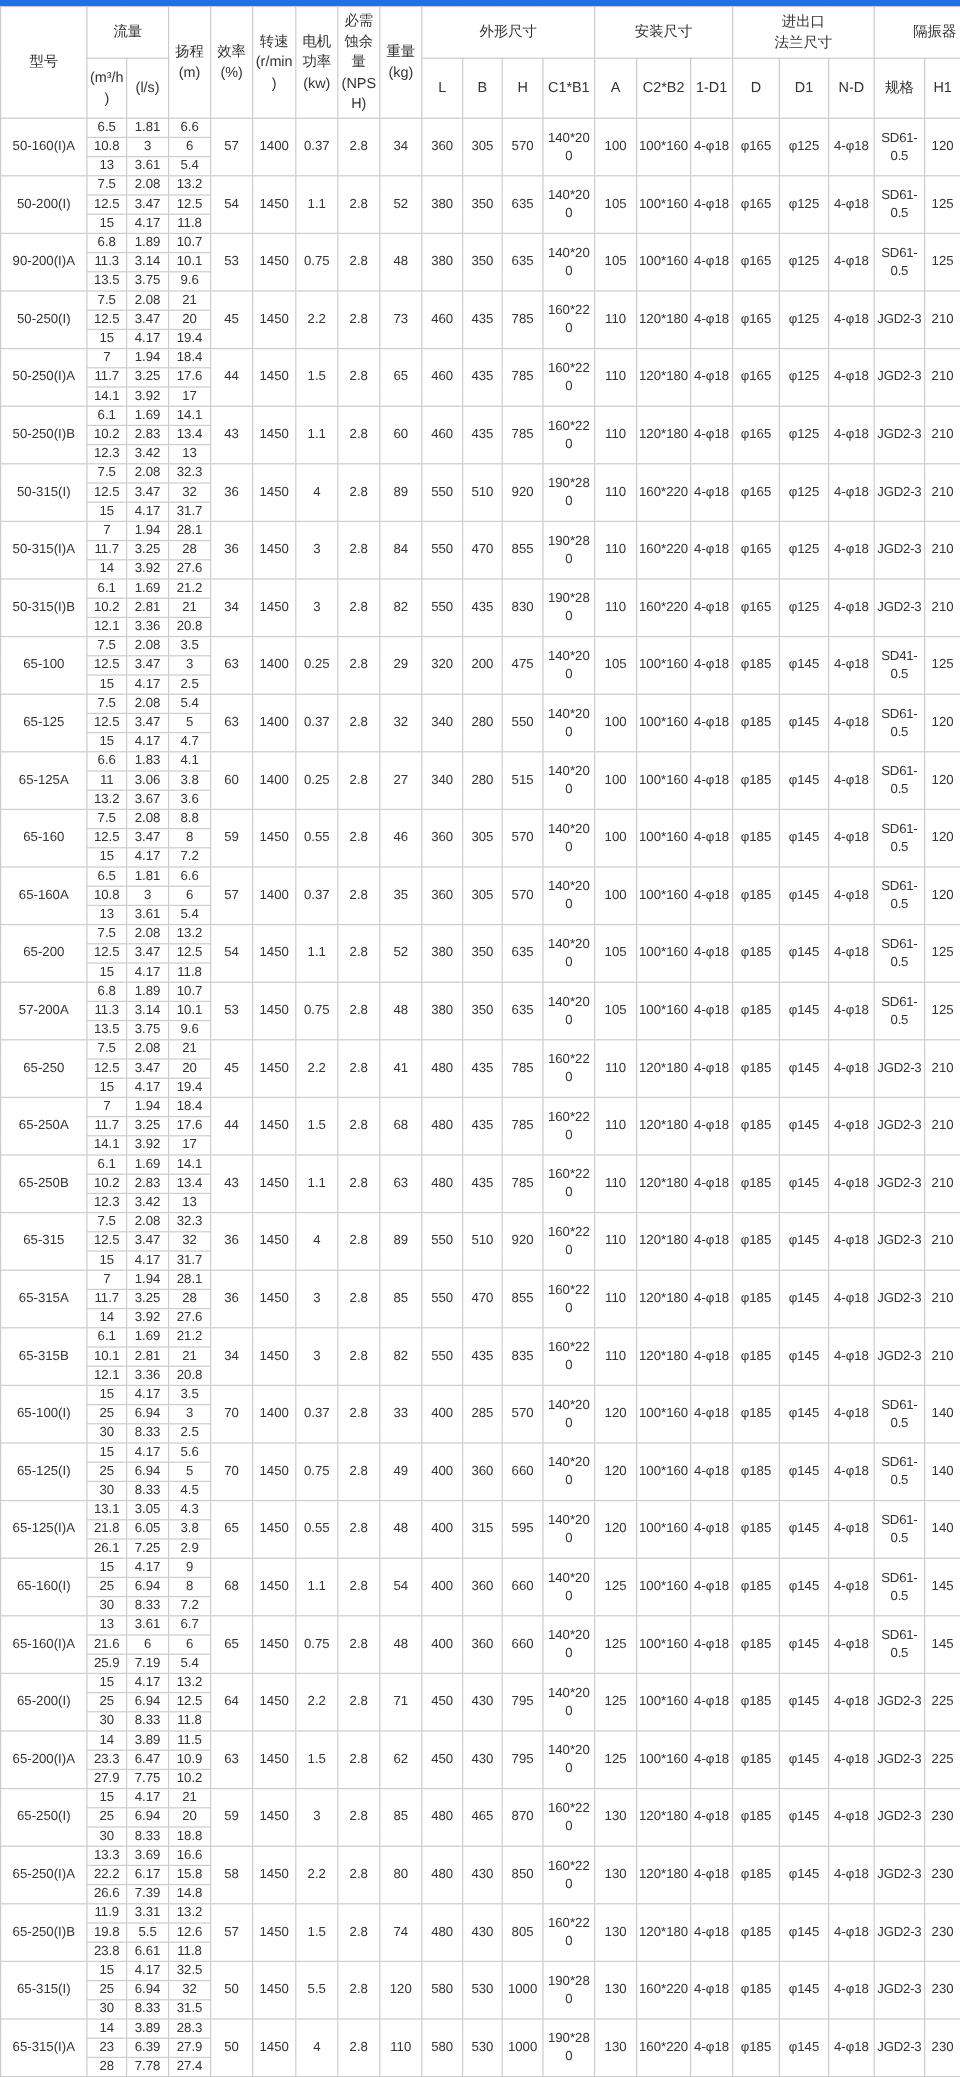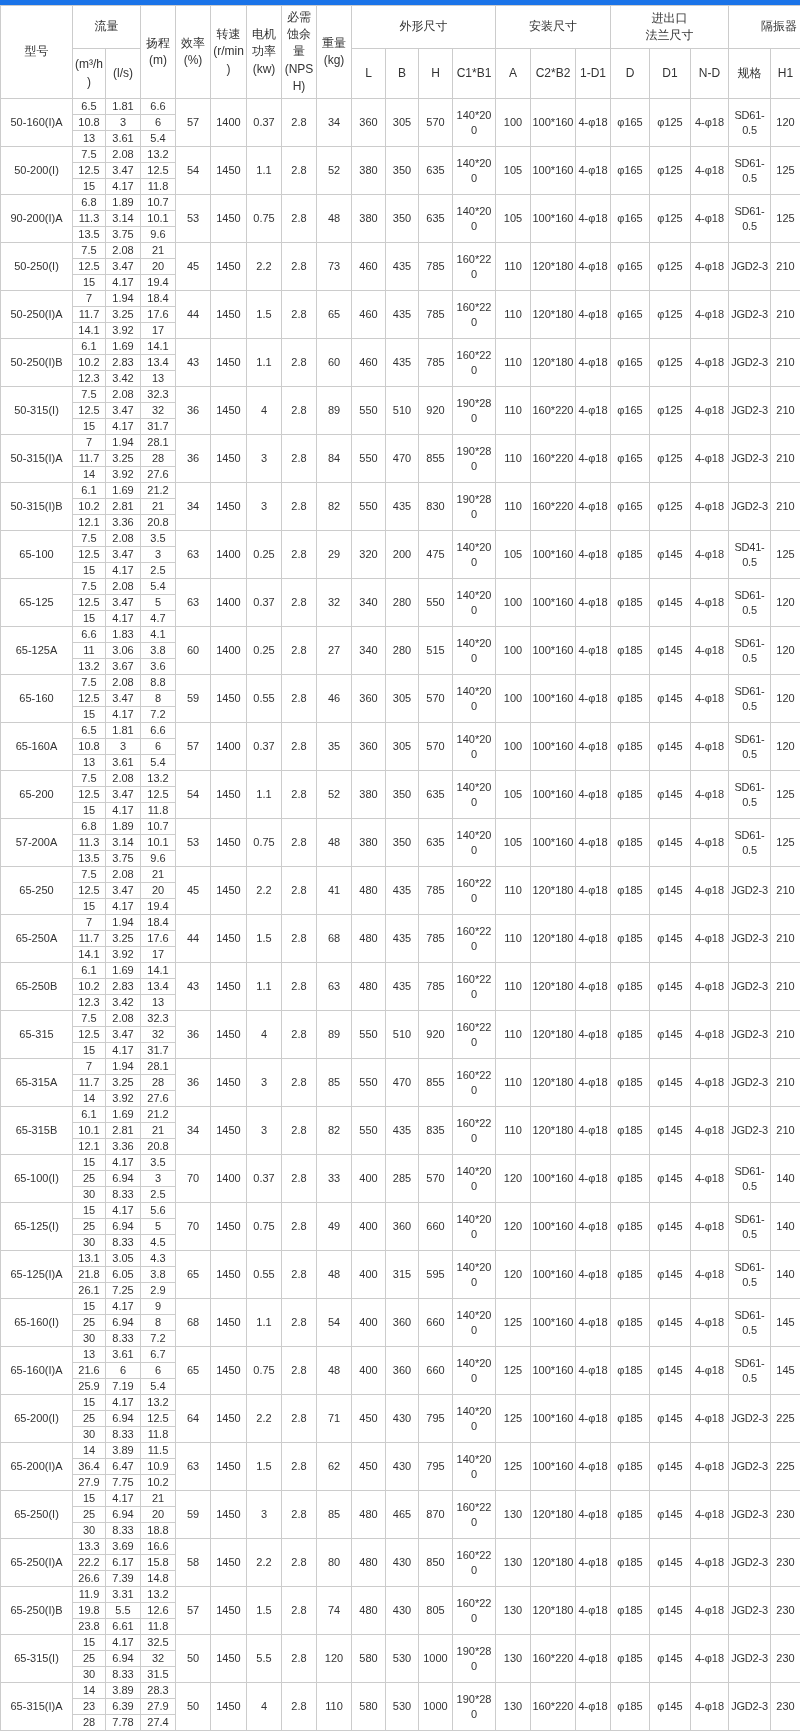--- a/index.html
+++ b/index.html
@@ -1048,21 +1048,21 @@
         <td data-name="cell-A" rowspan="3">125</td>
         <td data-name="cell-C2B2" rowspan="3">100*160</td>
         <td data-name="cell-D1x4" rowspan="3">4-φ18</td>
         <td data-name="cell-D" rowspan="3">φ185</td>
         <td data-name="cell-D1" rowspan="3">φ145</td>
         <td data-name="cell-ND" rowspan="3">4-φ18</td>
         <td data-name="cell-spec" rowspan="3">JGD2-3</td>
         <td data-name="cell-H1" rowspan="3">225</td>
       </tr>
       <tr data-name="table-row">
-        <td data-name="cell-flow-m3h">36.4</td>
+        <td data-name="cell-flow-m3h">23.3</td>
         <td data-name="cell-flow-ls">6.47</td>
         <td data-name="cell-head">10.9</td>
       </tr>
       <tr data-name="table-row">
         <td data-name="cell-flow-m3h">27.9</td>
         <td data-name="cell-flow-ls">7.75</td>
         <td data-name="cell-head">10.2</td>
       </tr>
       <tr data-name="table-row">
         <td data-name="cell-model" rowspan="3">65-250(I)</td>

